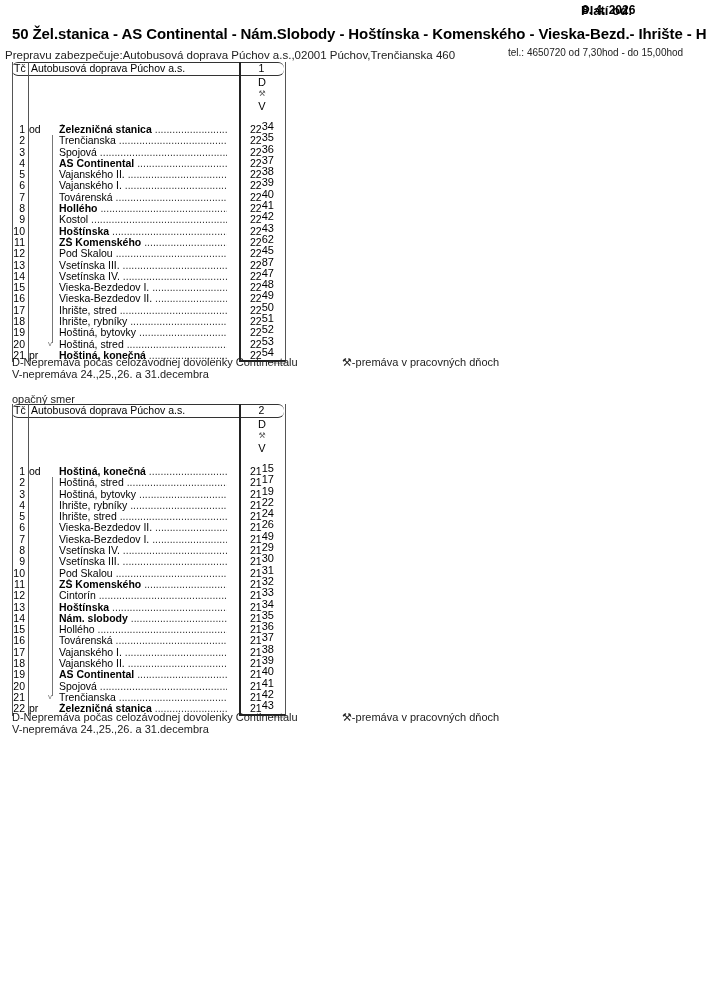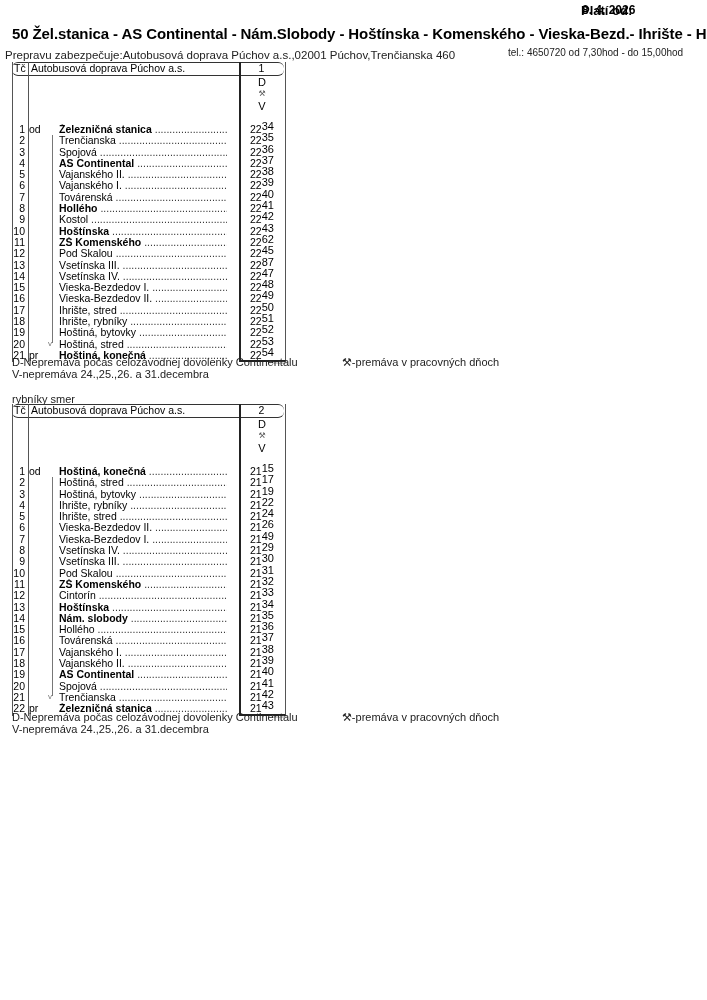--- a/index.html
+++ b/index.html
@@ -190,21 +190,21 @@
     <div class="frame-sep"></div>
     <div class="trip-col"></div>
     <div class="arrow-line" style="top: 73.3px; height: 207.4px;"></div>
     <div class="arrow-head" style="top: 276.7px;">v</div>
     <div class="mark" style="top: 299.3px;">©Tavu2009</div>
   </div>
 <div class="abs legend-l" style="top:356px;">D-Nepremáva počas celozávodnej dovolenky Continentalu</div>
 <div class="abs legend-l" style="top:368px;">V-nepremáva  24.,25.,26. a 31.decembra</div>
 <div class="abs legend-r" style="top:356px;">⚒-premáva v pracovných dňoch</div>
 
-<div class="abs opp-label">rybníky smer</div>
+<div class="abs opp-label">opačný smer</div>
 
 <div class="tt" id="tt1" style="top: 404px; height: 311.6px;">
   <div class="hdr">
     <span class="tc">Tč</span>
     <span class="op">Autobusová doprava Púchov a.s.</span>
     <span class="num">2</span>
   </div>
   <div class="notes">
     <div style="top:0px;">D</div>
     <div style="top:12px;font-size:8px;color:#555;">⚒</div>

